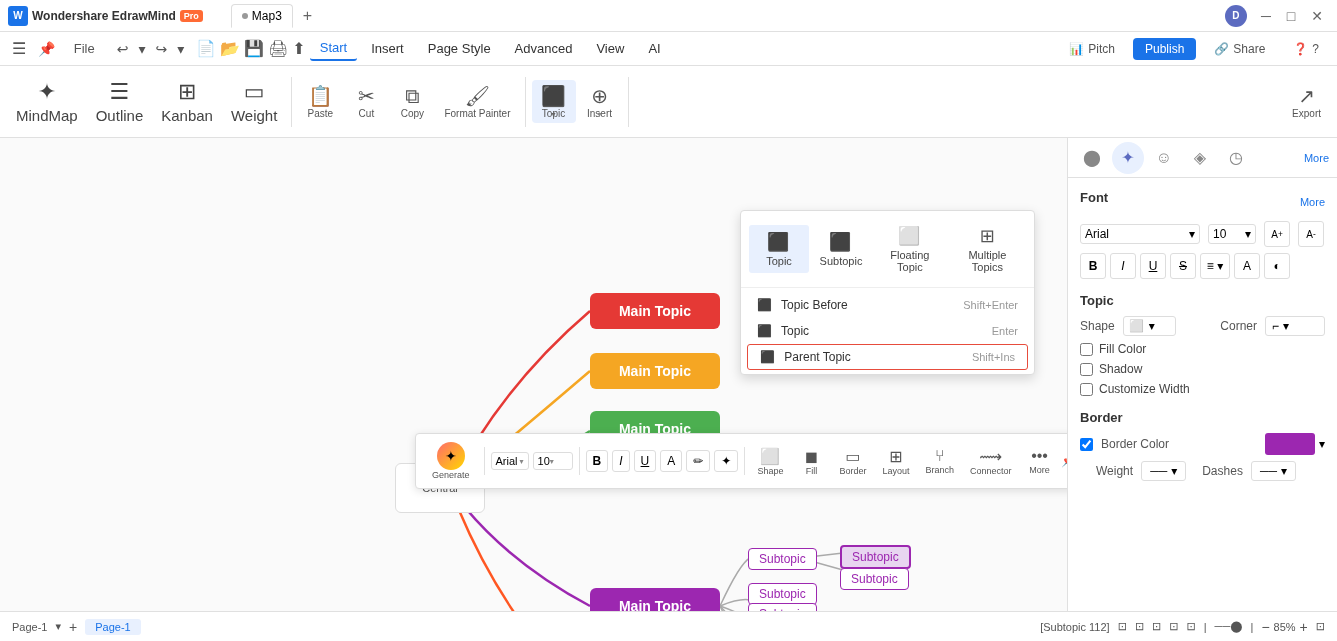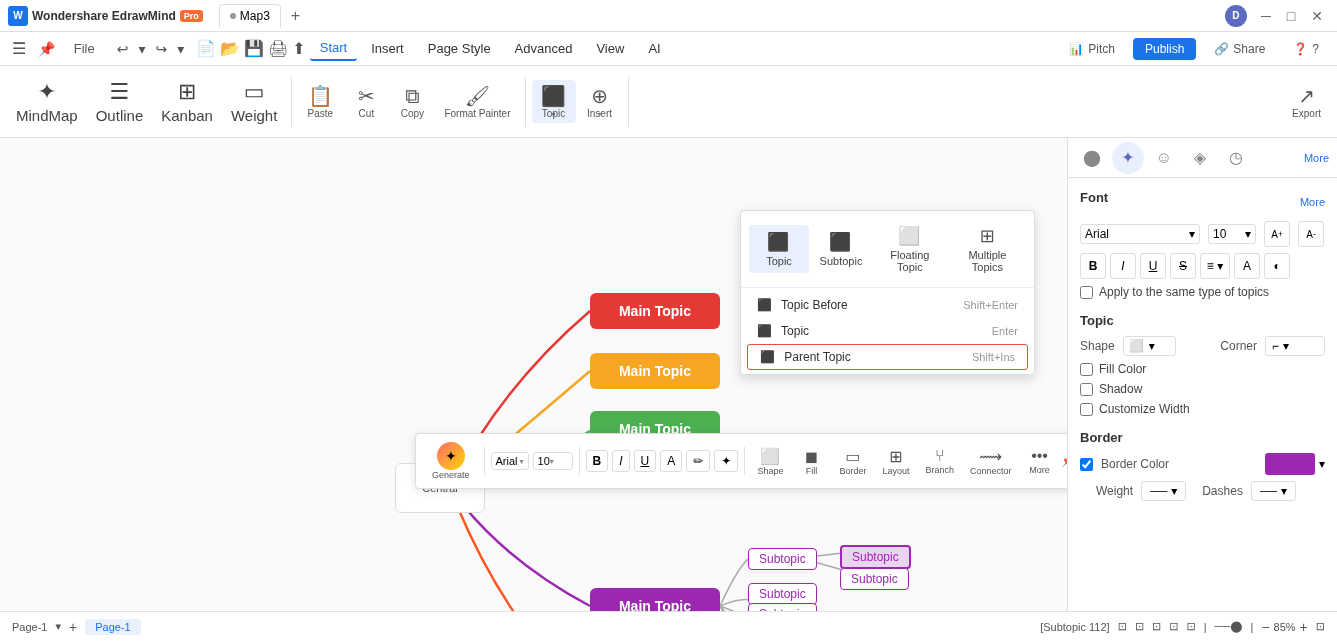--- a/index.html
+++ b/index.html
@@ -7,21 +7,21 @@
 
     
     .title-bar {
       display: flex; align-items: center; height: 32px;
       background: #fff; border-bottom: 1px solid #e0e0e0;
       padding: 0 8px; gap: 8px;
     }
     .title-bar-logo { display: flex; align-items: center; gap: 4px; font-size: 12px; font-weight: 600; color: #333; }
     .logo-icon { width: 20px; height: 20px; background: #1a73e8; border-radius: 3px; display: flex; align-items: center; justify-content: center; color: white; font-size: 10px; font-weight: bold; }
     .pro-badge { background: #ff6b35; color: white; font-size: 9px; padding: 1px 4px; border-radius: 3px; }
-    .tab-bar { display: flex; align-items: center; gap: 2px; margin-left: 8px; }
+    .tab-bar { display: flex; align-items: center; gap: 2px; margin-left: 20px; }
     .tab { display: flex; align-items: center; gap: 4px; padding: 4px 10px; background: #f5f5f5; border: 1px solid #ddd; border-radius: 4px 4px 0 0; font-size: 12px; cursor: pointer; }
     .tab.active { background: #fff; border-bottom-color: #fff; }
     .tab-dot { width: 6px; height: 6px; background: #999; border-radius: 50%; }
     .add-tab { background: none; border: none; padding: 4px 8px; cursor: pointer; font-size: 16px; color: #666; }
     .window-controls { margin-left: auto; display: flex; gap: 8px; }
     .user-avatar { width: 22px; height: 22px; background: #5c6bc0; border-radius: 50%; display: flex; align-items: center; justify-content: center; color: white; font-size: 10px; font-weight: bold; }
     .window-btns { display: flex; gap: 4px; align-items: center; font-size: 14px; color: #666; }
     .window-btns span { cursor: pointer; padding: 2px 6px; }
 
     
@@ -450,24 +450,20 @@
         </div>
         <div class="font-btns">
           <button class="font-btn bold">B</button>
           <button class="font-btn italic">I</button>
           <button class="font-btn underline">U</button>
           <button class="font-btn strikethrough">S</button>
           <button class="font-btn" style="width:30px;">≡ ▾</button>
           <button class="font-btn">A</button>
           <button class="font-btn">◐</button>
         </div>
-        <div class="checkbox-row">
-          <input type="checkbox" style="">
-          <label>Apply to the same type of topics</label>
-        </div>
       </div>
 
       <div class="panel-section">
         <span class="panel-section-title">Topic</span>
         <div class="panel-row" style="margin-top:8px;">
           <span style="font-size:12px;color:#555;">Shape</span>
           <div class="shape-select">
             <span>⬜</span>
             <span>▾</span>
           </div>

